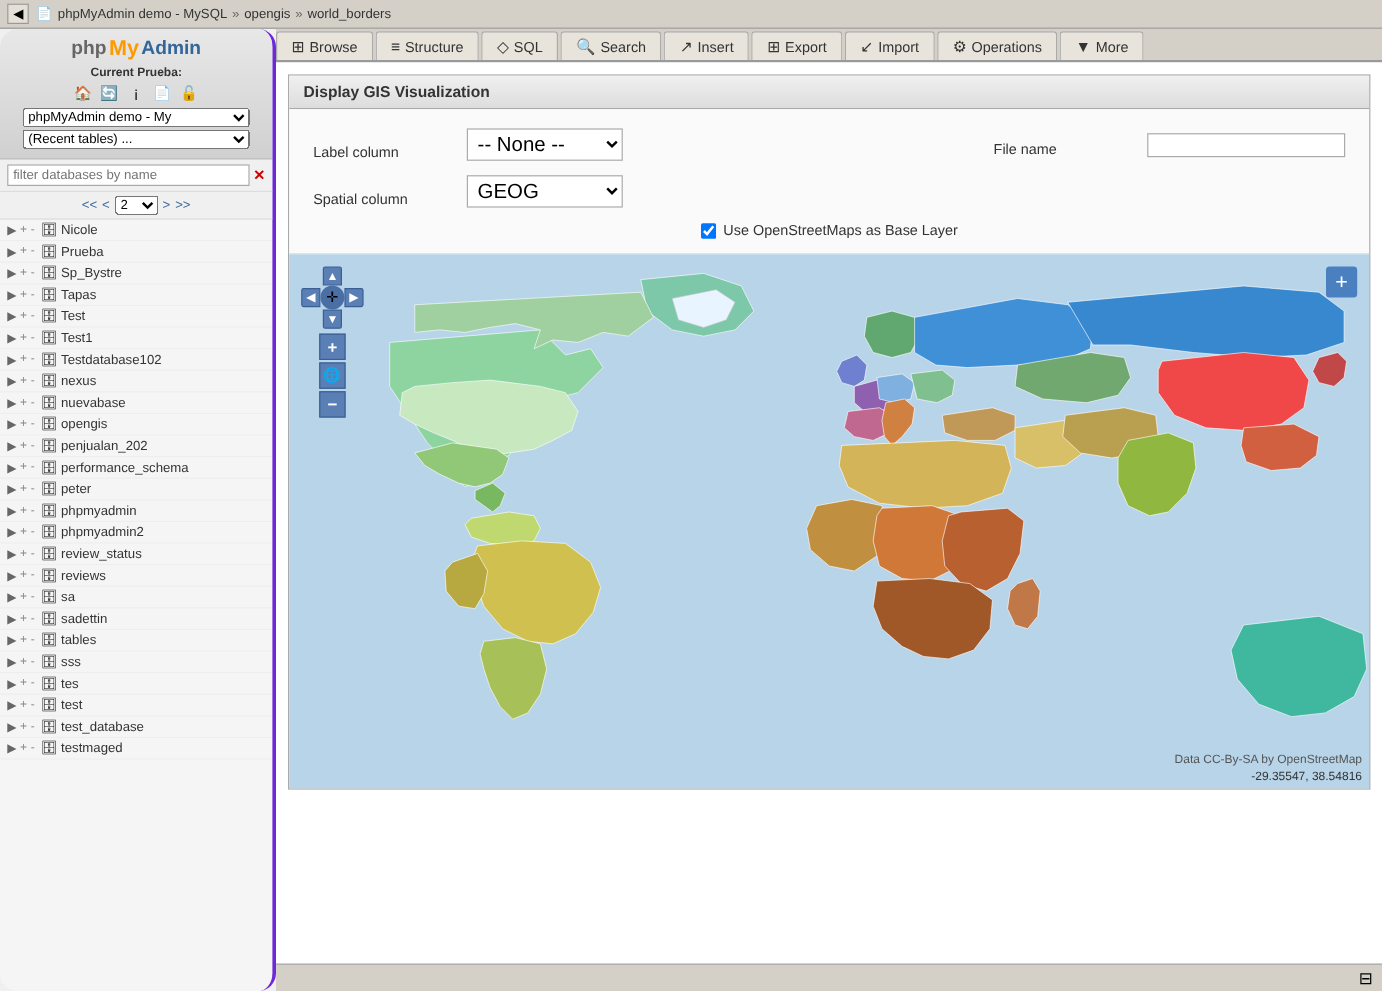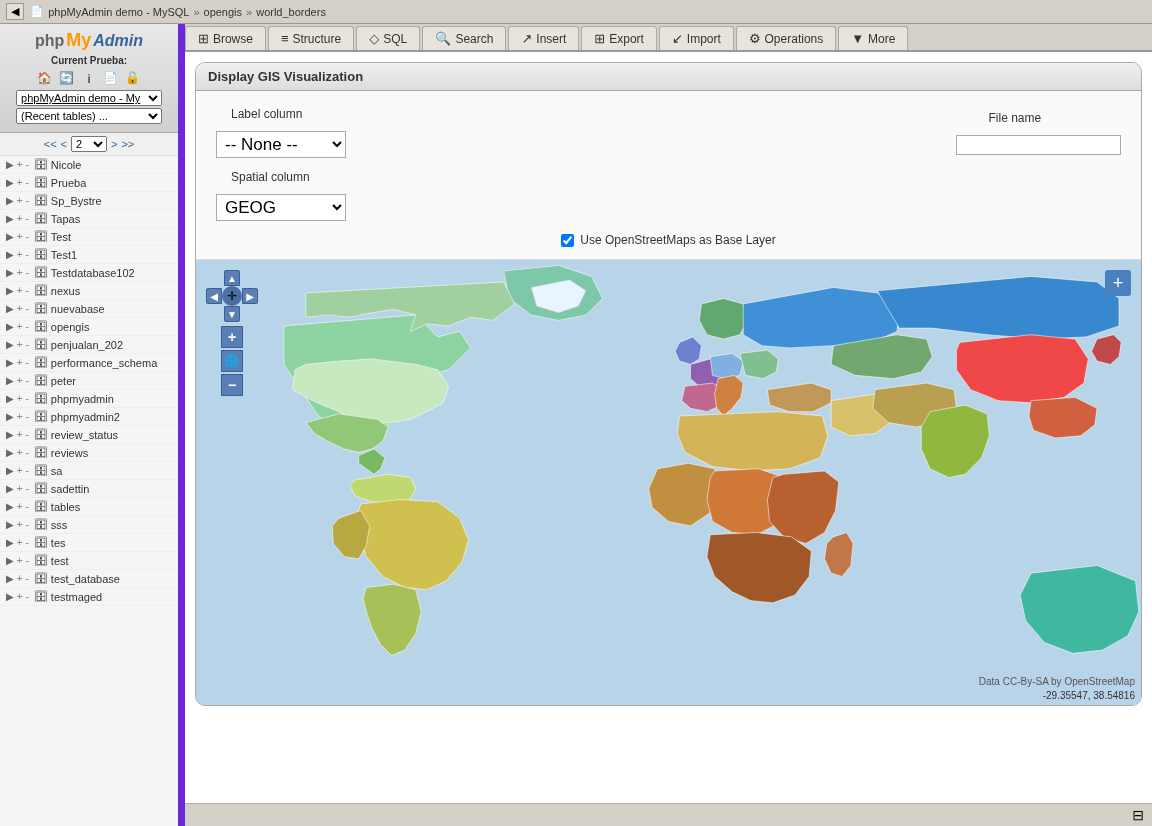--- a/index.html
+++ b/index.html
@@ -33,48 +33,49 @@
 
     
     .main-layout {
       display: flex;
       flex: 1;
       overflow: hidden;
     }
 
     
     .sidebar {
-      width: 185px;
+      width: 230px;
       background: #f5f5f5;
-      border-right: 7px solid #6d28d9;
+      border-right: 3px solid #6d28d9;
       display: flex;
       flex-direction: column;
       overflow: hidden;
       flex-shrink: 0;
+      border-radius: 15px;
     }
     .sidebar-header {
       background: linear-gradient(to bottom, #e8e8e8, #d0d0d0);
       border-bottom: 1px solid #aaa;
       padding: 6px 8px;
       text-align: center;
     }
     .phpmyadmin-logo {
       display: flex;
       align-items: center;
       justify-content: center;
       gap: 2px;
       margin-bottom: 4px;
     }
     .logo-php { color: #666; font-size: 16px; font-weight: bold; }
     .logo-my { color: #f90; font-size: 18px; font-weight: bold; }
-    .logo-admin { color: #369; font-size: 16px; font-weight: bold; font-style: italic; }
+    .logo-admin { color: #369; font-size: 16px; font-weight: bold; }
     .server-label { font-size: 10px; color: #333; font-weight: bold; }
     .server-icons { display: flex; justify-content: center; gap: 6px; margin: 4px 0; }
     .server-icon { width: 16px; height: 16px; display: inline-flex; align-items: center; justify-content: center; cursor: pointer; font-size: 12px; }
-    .server-select { width: 90%; margin: 2px auto; display: block; font-size: 11px; text-decoration: underline; }
+    .server-select { width: 90%; margin: 2px auto; display: block; font-size: 11px; }
     .recent-select { width: 90%; margin: 2px auto; display: block; font-size: 11px; }
 
     .filter-row {
       display: flex;
       align-items: center;
       padding: 4px 6px;
       border-bottom: 1px solid #ddd;
       background: #f0f0f0;
     }
     .filter-input {
@@ -159,21 +160,21 @@
     .main-content {
       flex: 1;
       overflow-y: auto;
       padding: 10px;
       background: white;
     }
 
     
     .gis-panel {
       border: 1px solid #aaa;
-      border-radius: 10px;
+      border-radius: 0;
       overflow: hidden;
     }
     .gis-panel-title {
       background: linear-gradient(to bottom, #f0f0f0, #ddd);
       border-bottom: 1px solid #aaa;
       padding: 6px 12px;
       font-size: 13px;
       font-weight: bold;
       color: #333;
     }
@@ -183,23 +184,22 @@
       border-bottom: 1px solid #ddd;
     }
     .control-row {
       display: flex;
       align-items: center;
       gap: 20px;
       margin-bottom: 12px;
     }
     .control-group {
       display: flex;
-      align-items: center;
-      gap: 10px;
-      flex-direction: column;
+      align-items: flex-end;
+      gap: 28px;
     }
     .control-label {
       font-size: 12px;
       color: #333;
       min-width: 100px;
     }
     .control-select {
       font-size: 17px;
       border: 1px solid #aaa;
       padding: 2px 4px;
@@ -426,20 +426,24 @@
         <span class="server-icon" title="Exit">🔓</span>
       </div>
       <select class="server-select">
         <option>phpMyAdmin demo - My</option>
       </select>
       <select class="recent-select">
         <option>(Recent tables) ...</option>
       </select>
     </div>
 
+    <div class="filter-row">
+      <input class="filter-input" type="text" placeholder="filter databases by name" style="">
+      <span class="filter-clear">✕</span>
+    </div>
 
     <div class="pagination-row">
       <a class="page-nav">&lt;&lt;</a>
       <a class="page-nav">&lt;</a>
       <select class="page-select">
         <option>2</option>
       </select>
       <a class="page-nav">&gt;</a>
       <a class="page-nav">&gt;&gt;</a>
     </div>

